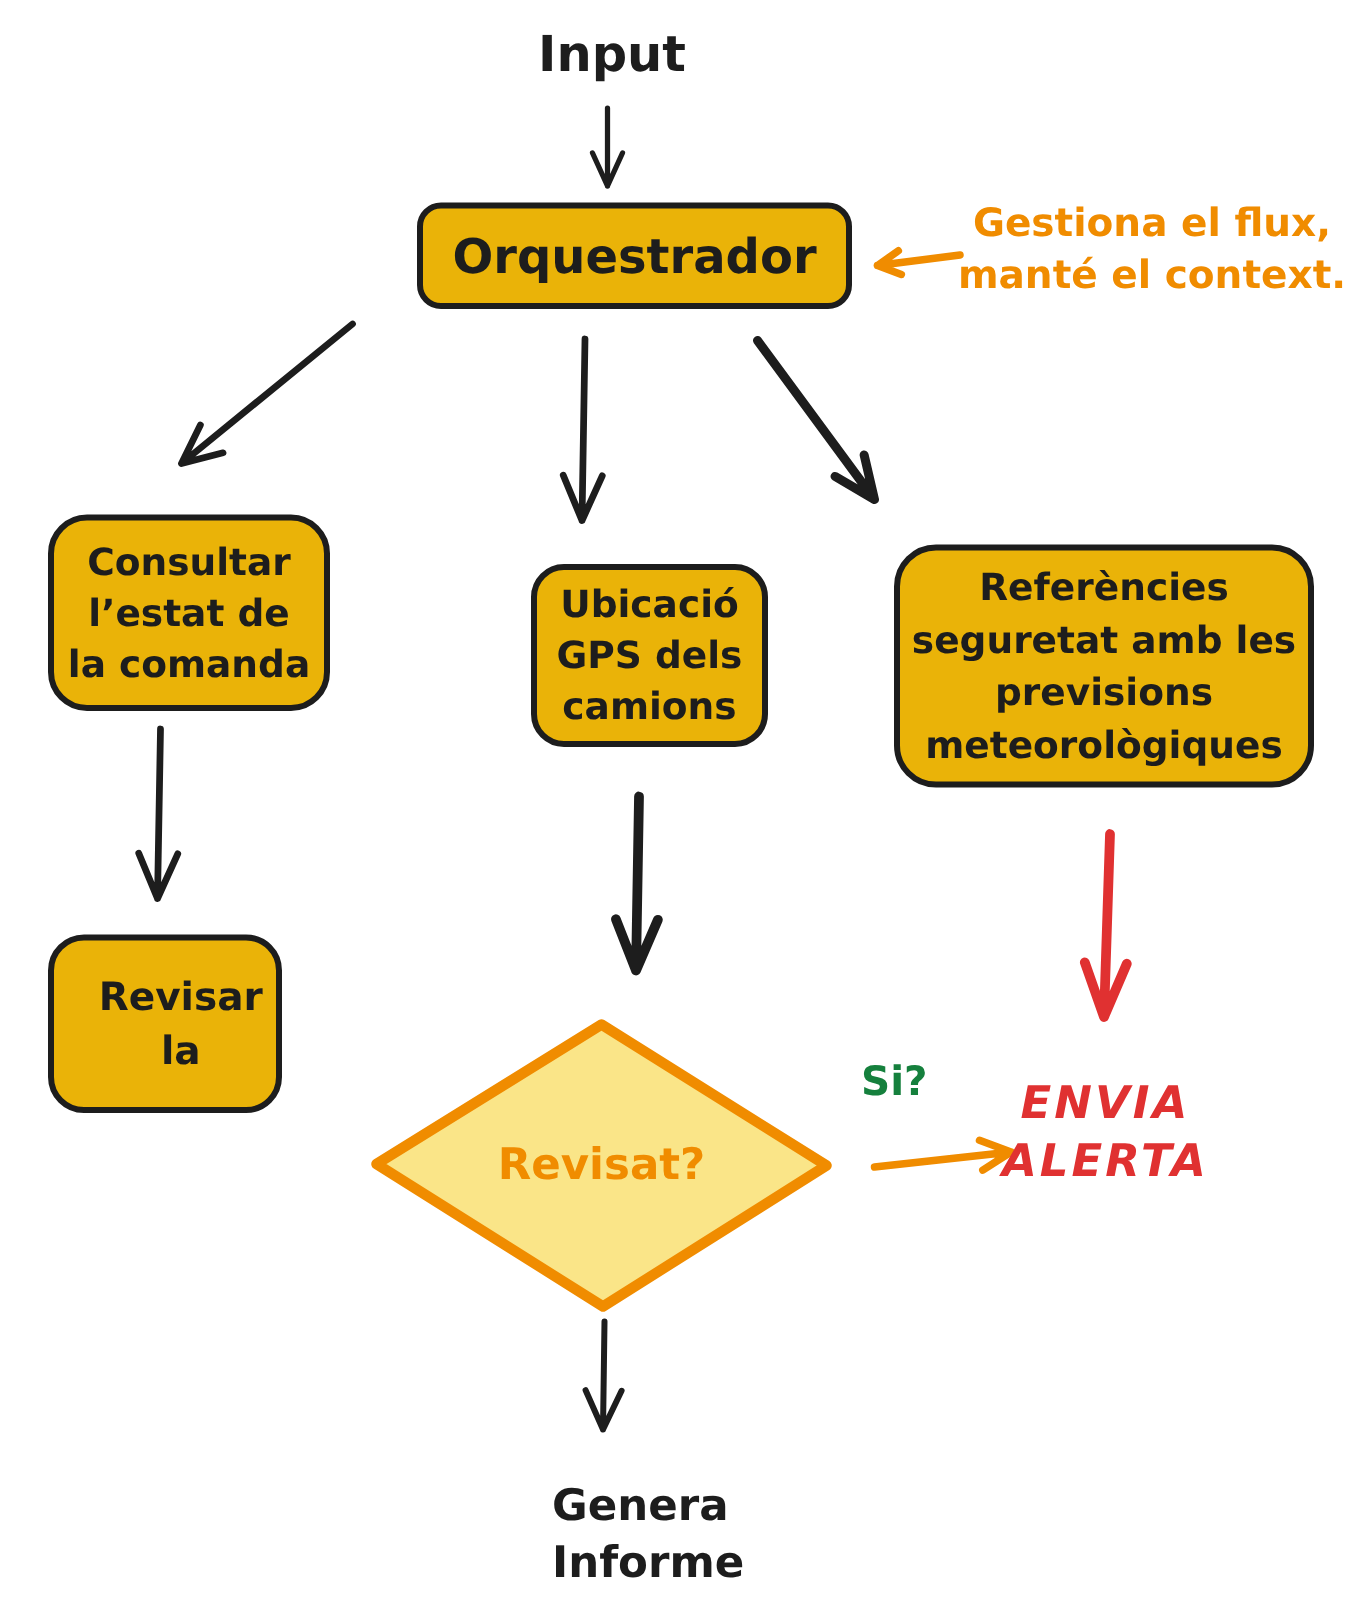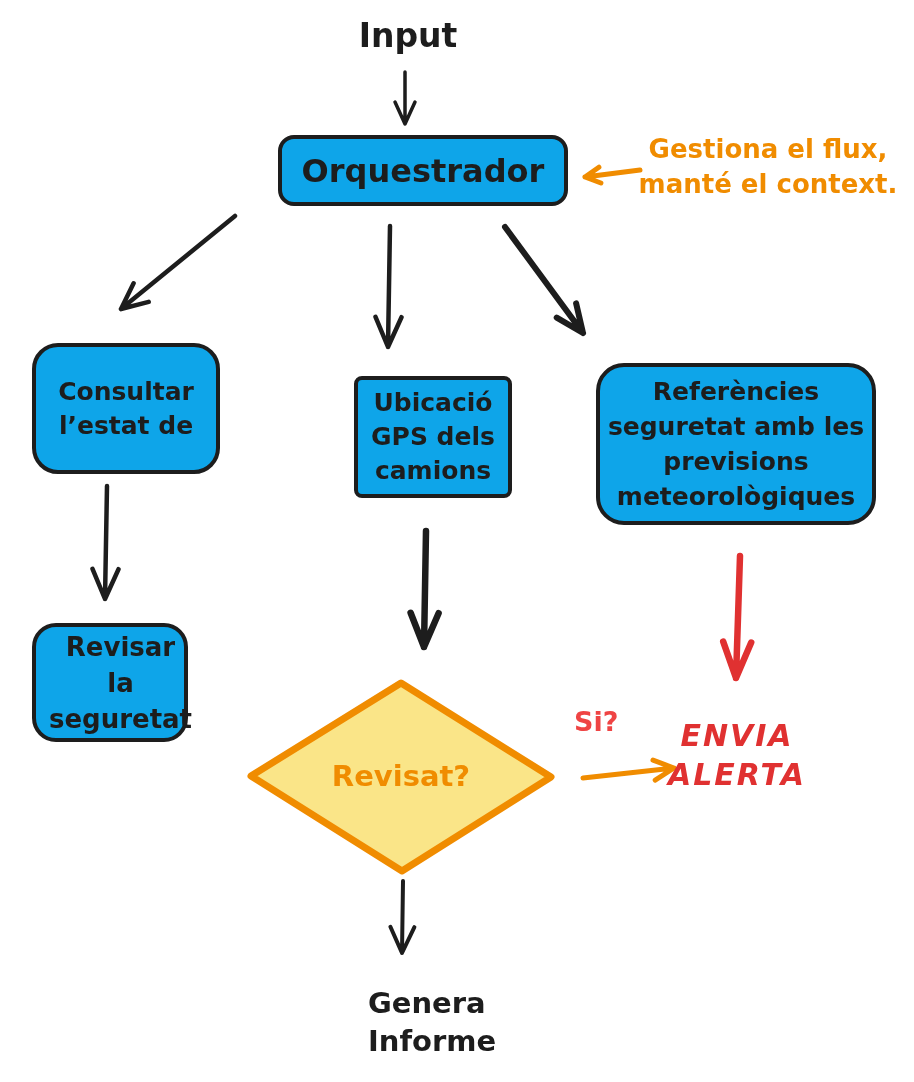--- a/index.html
+++ b/index.html
@@ -14,36 +14,36 @@
   .wires{position:absolute;left:0;top:0;}
   .arrow{fill:none;stroke-linecap:round;stroke-linejoin:round;}
   .ink{stroke:#1d1d1d;}
   .orange{stroke:#f08c00;}
   .red{stroke:#e03131;}
   .diamond{stroke:#f08c00;stroke-width:7;stroke-linejoin:round;}
   .node{
     position:absolute;
     box-sizing:border-box;
     border:4px solid #1d1d1d;
-    background:#0ea5e9;
+    background:#eab308;
     display:flex;flex-direction:column;
     align-items:center;justify-content:center;
     text-align:center;
     font-weight:700;
   }
   .orch{left:278px;top:135px;width:290px;height:71px;border-radius:16px;font-size:32px;}
   .consultar{left:32px;top:332px;width:188px;height:131px;border-radius:26px;font-size:25px;line-height:34px;margin-top:11px;}
-  .gps{left:354px;top:376px;width:158px;height:122px;border-radius:8px;font-size:25px;line-height:34px;}
+  .gps{left:354px;top:376px;width:158px;height:122px;border-radius:22px;font-size:25px;line-height:34px;}
   .referencies{left:596px;top:363px;width:280px;height:162px;border-radius:28px;font-size:25px;line-height:35px;}
   .revisar{left:32px;top:623px;width:156px;height:119px;border-radius:24px;font-size:26px;line-height:36px;padding-left:21px;}
   .label{position:absolute;font-weight:700;white-space:nowrap;}
   .input-label{left:408px;top:16px;transform:translateX(-50%);font-size:33px;}
   .annotation{left:622px;top:132px;width:292px;text-align:center;color:#f08c00;font-size:26px;line-height:35px;white-space:nowrap;}
   .revisat-label{left:401px;top:759px;transform:translateX(-50%);color:#f08c00;font-size:29px;}
-  .si-label{left:574px;top:706px;color:#ef4444;font-size:27px;}
+  .si-label{left:574px;top:706px;color:#15803d;font-size:27px;}
   .alert-label{left:657px;top:716px;width:160px;text-align:center;color:#e03131;font-size:30px;line-height:39px;font-style:italic;letter-spacing:2px;}
   .genera-label{left:368px;top:984px;text-align:left;font-size:29px;line-height:38px;}
 </style>
 </head>
 <body>
 
 <div class="canvas">
 
   <svg class="wires" width="914" height="1082" viewBox="0 0 914 1082">
     <path class="arrow ink" stroke-width="3.5" d="M405 72 L405 124 M395.0 102.0 L405 124 L415.0 102.0"></path>
@@ -66,38 +66,38 @@
   </div>
 
   <div class="label annotation">
     <div>Gestiona el flux,</div>
     <div>manté el context.</div>
   </div>
 
   <div class="node consultar">
     <div>Consultar</div>
     <div>l’estat de</div>
+    <div>la comanda</div>
   </div>
 
   <div class="node gps">
     <div>Ubicació</div>
     <div>GPS dels</div>
     <div>camions</div>
   </div>
 
   <div class="node referencies">
     <div>Referències</div>
     <div>seguretat amb les</div>
     <div>previsions</div>
     <div>meteorològiques</div>
   </div>
 
   <div class="node revisar">
     <div>Revisar la</div>
-    <div>seguretat</div>
   </div>
 
   <div class="label revisat-label">Revisat?</div>
 
   <div class="label si-label">Si?</div>
 
   <div class="label alert-label">
     <div>ENVIA</div>
     <div>ALERTA</div>
   </div>

